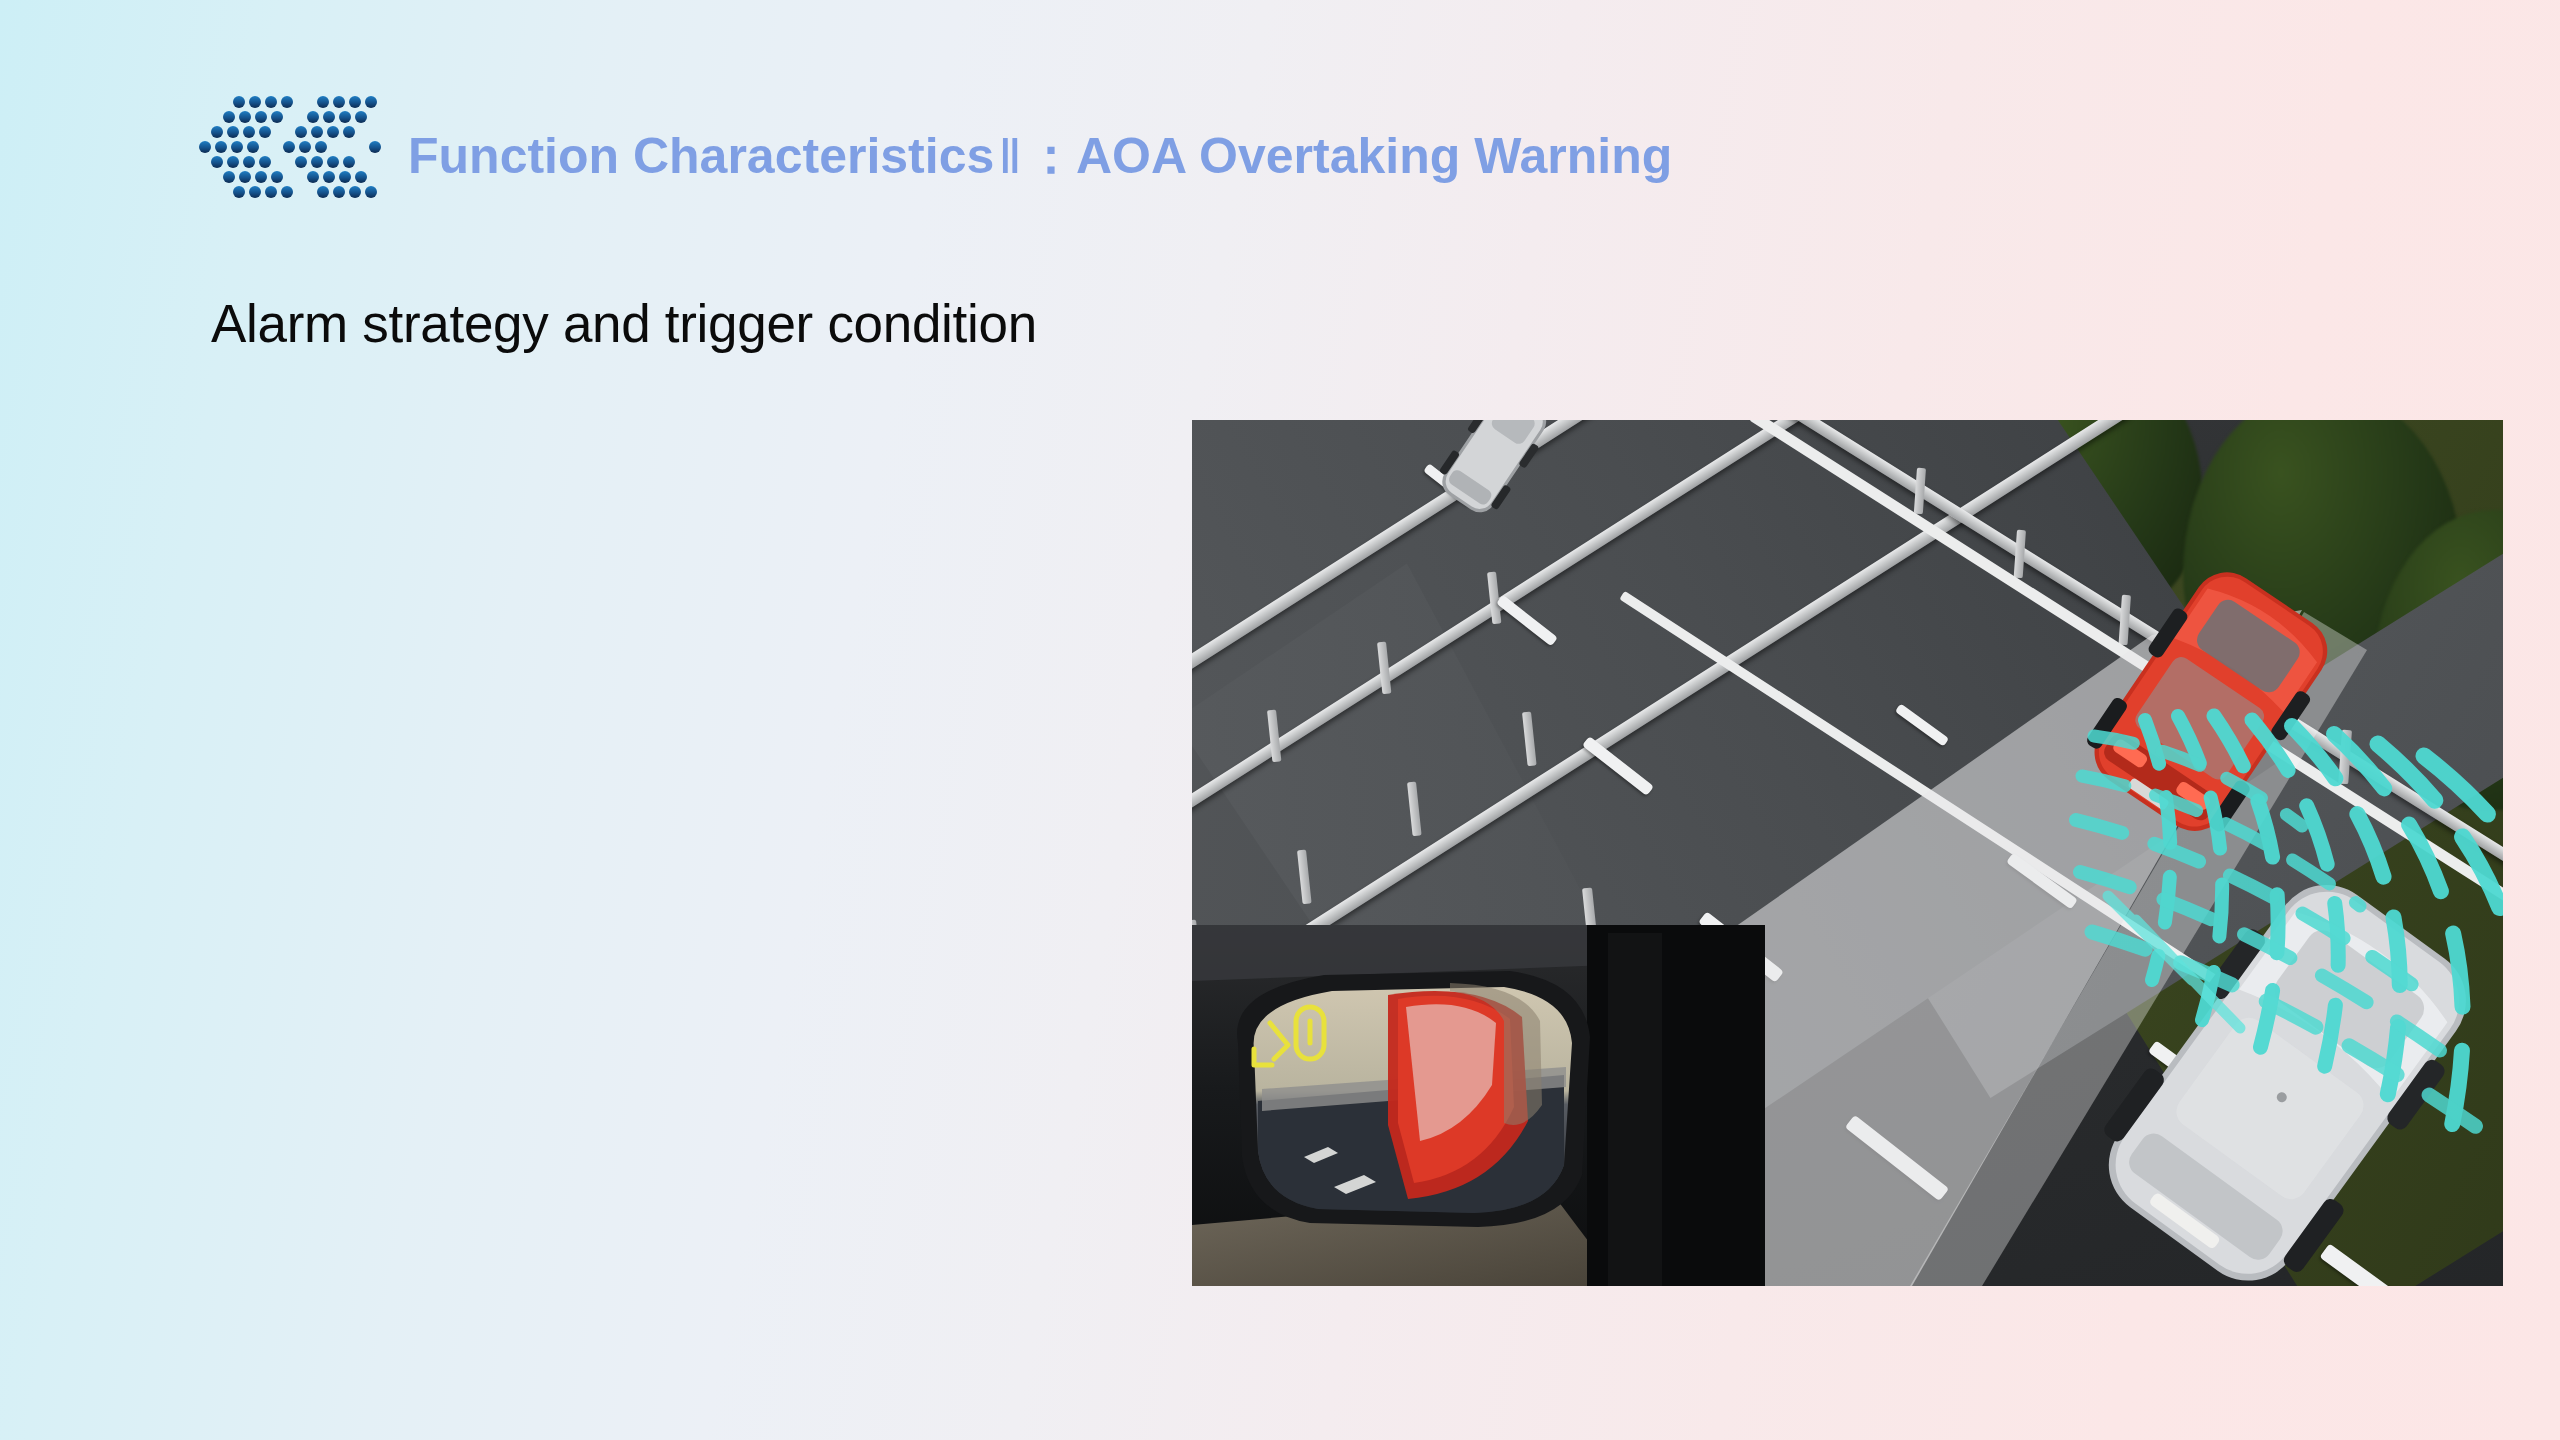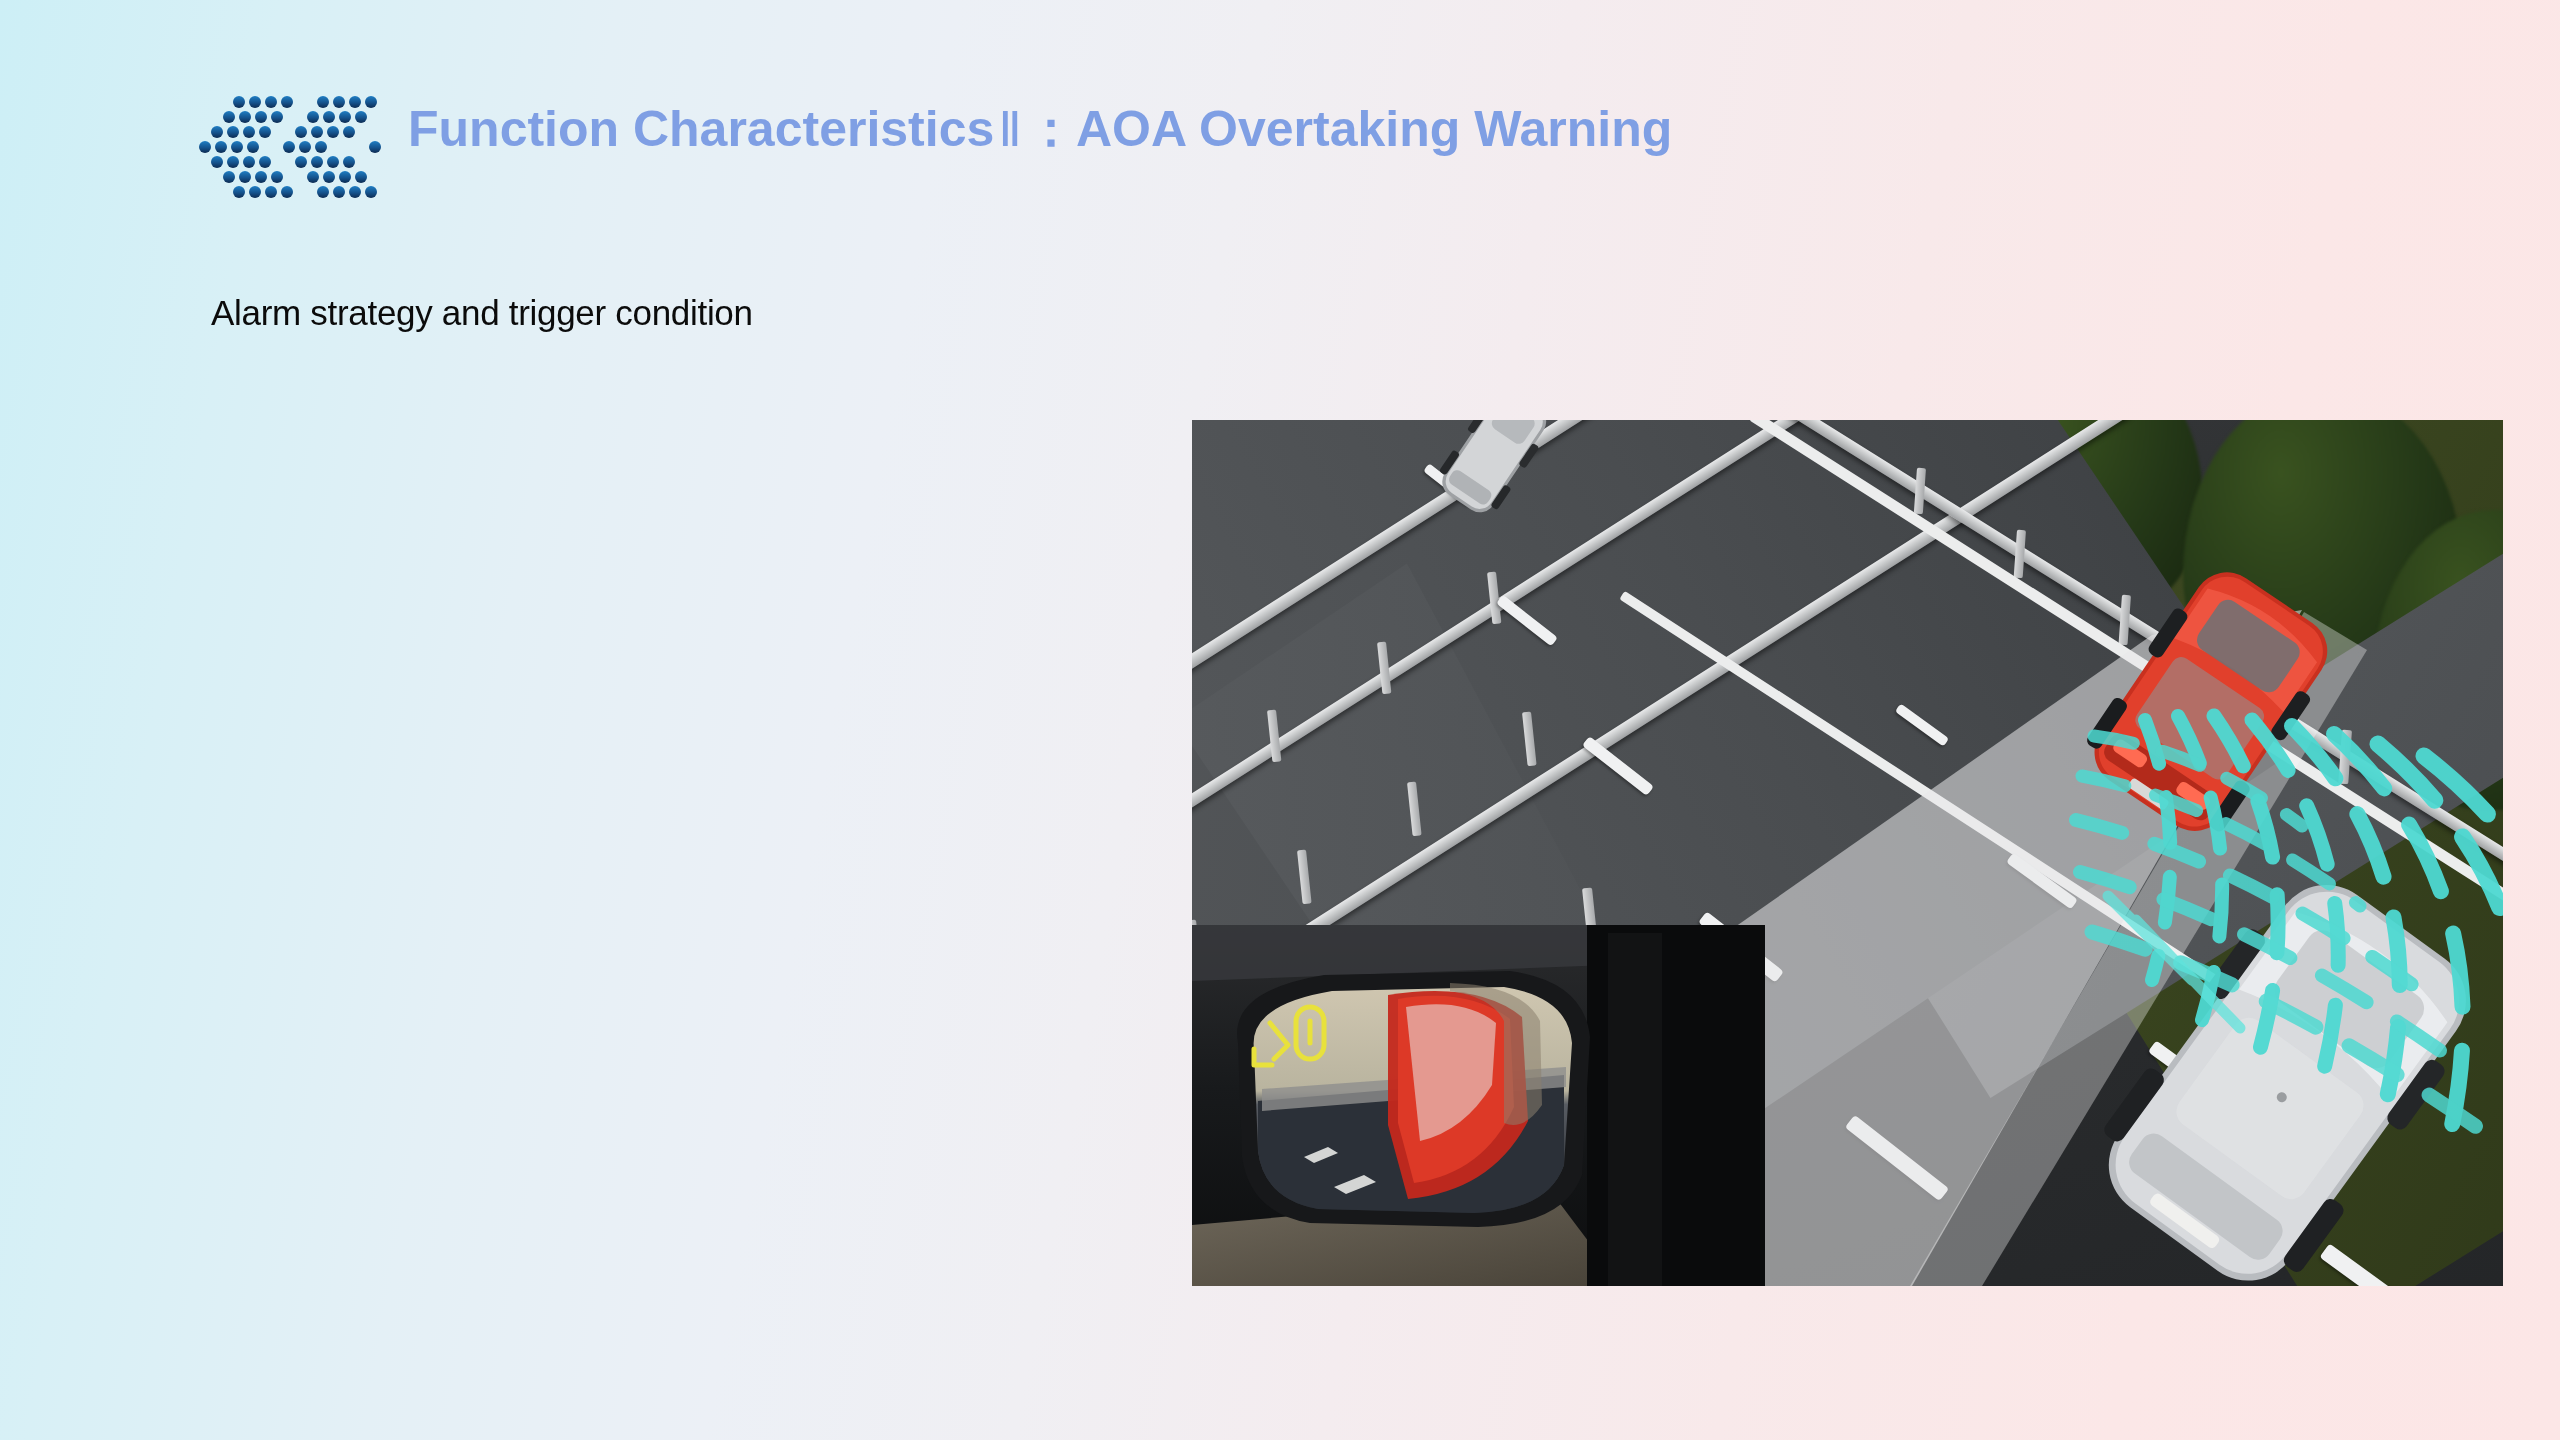--- a/index.html
+++ b/index.html
@@ -18,20 +18,21 @@
         #fce6e6 100%);
     position: relative;
   }
 
   
   .header {
     position: absolute;
     left: 185px;
     top: 88px;
     display: flex;
+    align-items: center;
     gap: 18px;
   }
   .logo {
     width: 205px;
     height: 120px;
     position: relative;
     flex: none;
   }
   .logo svg { display: block; }
 
@@ -49,21 +50,21 @@
     font-weight: normal;
     font-size: 48px;
     padding: 0 4px;
   }
 
   
   .headline {
     position: absolute;
     left: 211px;
     top: 293px;
-    font-size: 35px;
+    font-size: 53px;
     color: #0b0b0b;
     font-weight: normal;
     letter-spacing: -0.3px;
     white-space: nowrap;
   }
 
   
   .body-col {
     position: absolute;
     left: 211px;

